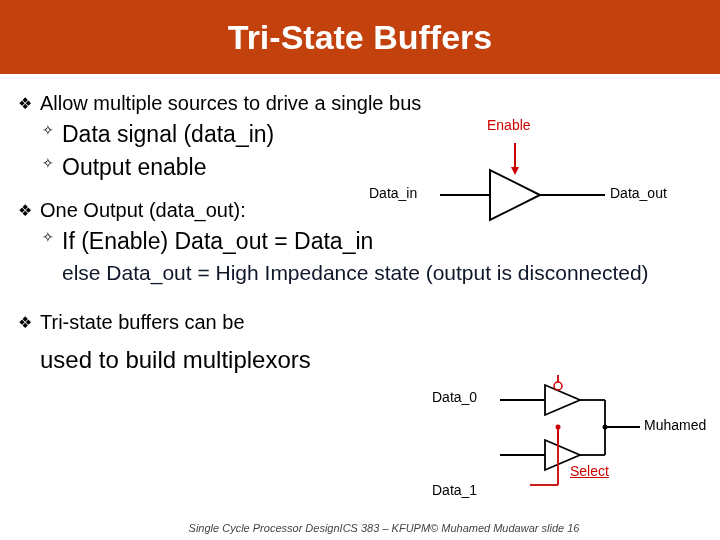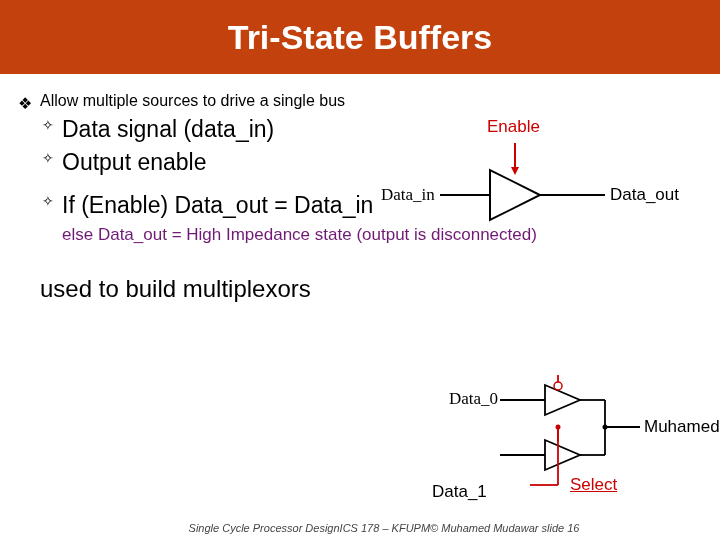--- a/index.html
+++ b/index.html
@@ -21,21 +21,21 @@
   .title {
     font-family: "Comic Sans MS", cursive, sans-serif;
     font-size: 34px;
     color: #fff;
     font-weight: bold;
   }
   .content {
     padding: 10px 18px 0 18px;
   }
   .bl1 {
-    font-size: 16px;
+    font-size: 20px;
     color: #000;
     margin: 8px 0 4px 0;
     position: relative;
     padding-left: 22px;
   }
   .bl1::before {
     content: "❖";
     position: absolute;
     left: 0;
     top: 2px;
@@ -51,41 +51,41 @@
   }
   .bl2::before {
     content: "✧";
     position: absolute;
     left: 0;
     top: 1px;
     font-size: 14px;
     color: #000;
   }
   .plain {
-    font-size: 17px;
-    color: #701a75;
+    font-size: 21px;
+    color: #0f172a;
     margin: 6px 0 4px 44px;
   }
   .diagram1 {
     position: absolute;
     top: 115px;
     left: 365px;
     width: 330px;
     height: 120px;
   }
   .diagram2 {
     position: absolute;
     top: 375px;
     left: 430px;
     width: 280px;
     height: 130px;
   }
   .lbl {
     position: absolute;
-    font-size: 17px;
+    font-size: 14px;
     color: #000;
   }
   .red { color: #cc0000; }
   .footer {
     position: absolute;
     bottom: 6px;
     left: 0;
     width: 720px;
     padding: 0 16px;
     display: flex;
@@ -103,43 +103,45 @@
 
 <div class="title-bar">
   <div class="title">Tri-State Buffers</div>
 </div>
 
 <div class="content">
   <div class="bl1">Allow multiple sources to drive a single bus</div>
   <div class="bl2">Data signal (data_in)</div>
   <div class="bl2">Output enable</div>
   <div class="spacer"></div>
+  <div class="bl1">One Output (data_out):</div>
   <div class="bl2">If (Enable) Data_out = Data_in</div>
   <div class="plain">else Data_out = High Impedance state (output is disconnected)</div>
   <div style="height:14px"></div>
+  <div class="bl1">Tri-state buffers can be</div>
   <div class="" style="padding-left: 22px; margin-top: 12px; font-size: 24px; margin-left: 0px;">
     
     <span>used to build multiplexors</span>
   </div>
 </div>
 
 <div class="diagram1">
   <svg width="330" height="120">
 
     <line x1="150" y1="28" x2="150" y2="55" stroke="#cc0000" stroke-width="2"></line>
     <polygon points="150,60 146,52 154,52" fill="#cc0000"></polygon>
 
     <line x1="75" y1="80" x2="125" y2="80" stroke="#000" stroke-width="2"></line>
 
     <polygon points="125,55 125,105 175,80" fill="none" stroke="#000" stroke-width="2"></polygon>
 
     <line x1="175" y1="80" x2="240" y2="80" stroke="#000" stroke-width="2"></line>
   </svg>
   <div class="lbl red" style="top:2px; left:122px;">Enable</div>
-  <div class="lbl" style="top:70px; left:16px;font-family:Liberation Serif, serif;">Data_in</div>
+  <div class="lbl" style="top:70px; left:4px;">Data_in</div>
   <div class="lbl" style="top:70px; left:245px;">Data_out</div>
 </div>
 
 <div class="diagram2">
   <svg width="280" height="130">
 
     <line x1="70" y1="25" x2="115" y2="25" stroke="#000" stroke-width="1.8"></line>
     <polygon points="115,10 115,40 150,25" fill="none" stroke="#000" stroke-width="1.8"></polygon>
 
     <circle cx="128" cy="11" r="4" fill="none" stroke="#cc0000" stroke-width="1.5"></circle>
@@ -155,23 +157,23 @@
     <line x1="175" y1="52" x2="210" y2="52" stroke="#000" stroke-width="1.8"></line>
     <circle cx="175" cy="52" r="2.5" fill="#000"></circle>
 
     <line x1="100" y1="110" x2="128" y2="110" stroke="#cc0000" stroke-width="1.8"></line>
     <line x1="128" y1="110" x2="128" y2="52" stroke="#cc0000" stroke-width="1.8" stroke-dasharray="0"></line>
 
     <line x1="100" y1="0" x2="128" y2="0" stroke="#cc0000" stroke-width="0"></line>
     <circle cx="128" cy="52" r="2.5" fill="#cc0000"></circle>
 
   </svg>
-  <div class="lbl" style="top:14px; left:19px;font-family:Liberation Serif, serif;">Data_0</div>
+  <div class="lbl" style="top:14px; left:2px;">Data_0</div>
   <div class="lbl" style="top:70px; left:2px;margin-top:37px;">Data_1</div>
   <div class="lbl" style="top:42px; left:214px;">Muhamed</div>
-  <div class="lbl red" style="top:100px; left:140px;text-decoration:underline;">Select</div>
+  <div class="lbl red" style="top:88px; left:140px;text-decoration:underline;">Select</div>
 </div>
 
 <div class="footer">
   <span>Single Cycle Processor Design</span>
-  <span>ICS 178 – KFUPM</span>
+  <span>ICS 383 – KFUPM</span>
   <span>© Muhamed Mudawar   slide 16</span>
 </div>
 
 </body></html>

